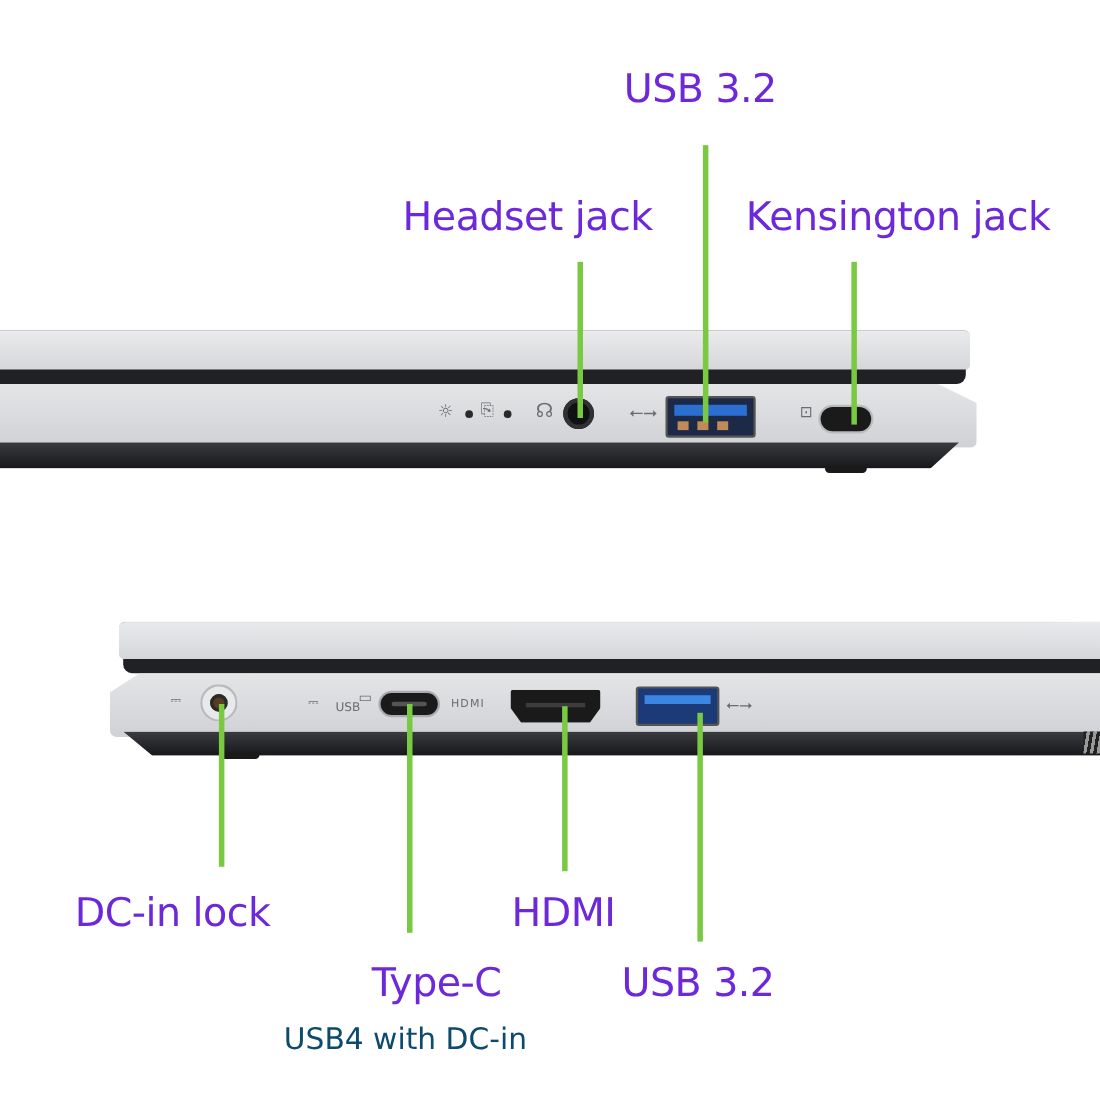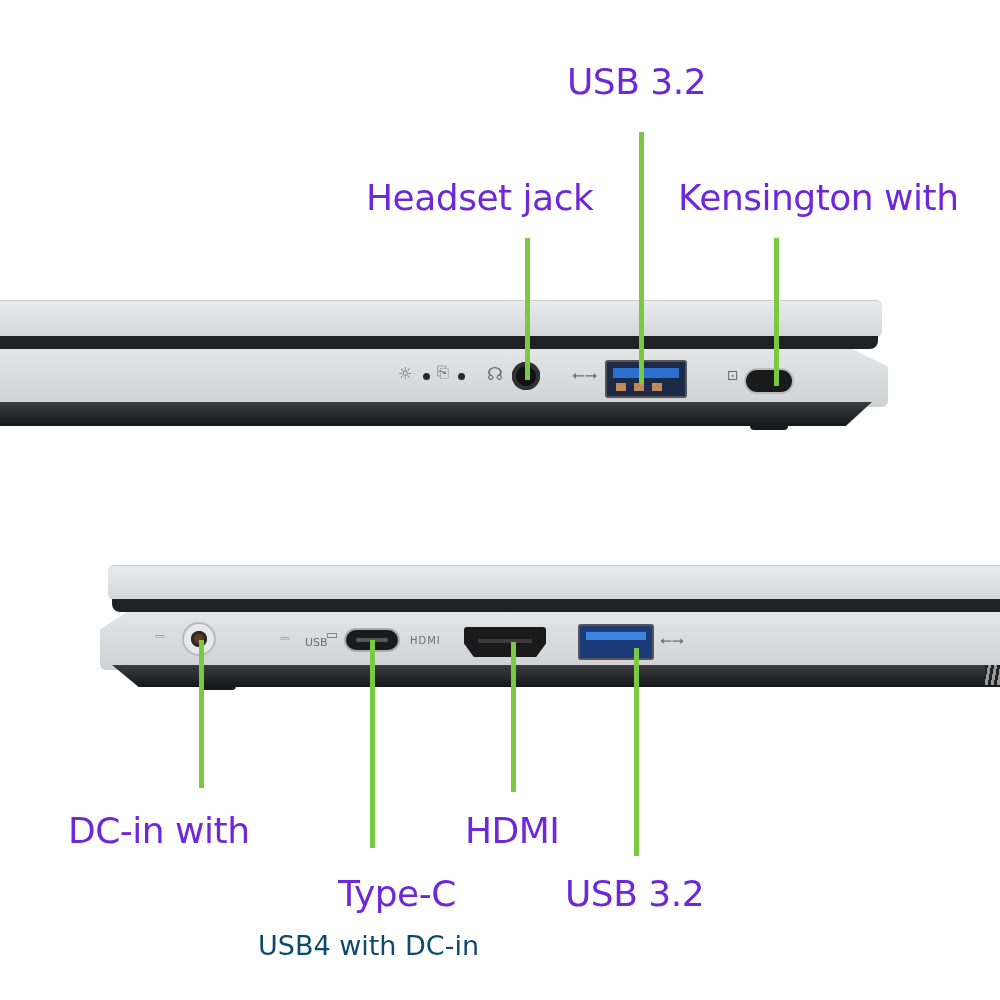--- a/index.html
+++ b/index.html
@@ -47,21 +47,21 @@
   <div class="glyph" style="left:727px; top:368px; font-size:14px;">⊡</div>
   <div class="port" style="left:746px; top:370px; width:46px; height:22px; background:#1a1a1a; border-radius:11px; box-shadow:0 0 0 2px #b8babd;"></div>
 </div>
 
 <div class="leader" style="left:639px; top:132px; height:252px;"></div>
 <div class="leader" style="left:525px; top:238px; height:142px;"></div>
 <div class="leader" style="left:774px; top:238px; height:148px;"></div>
 
 <div class="label" style="left:567px; top:64px;">USB 3.2</div>
 <div class="label" style="left:366px; top:180px;text-align:center;">Headset jack</div>
-<div class="label" style="left:678px; top:180px;">Kensington with</div>
+<div class="label" style="left:678px; top:180px;">Kensington jack</div>
 
 <div>
   <div class="lid" style="left:108px; top:565px; width:892px; height:34px; border-radius:6px 0 0 6px; border-top:1px solid #c9cbce;"></div>
   <div class="seam" style="left:112px; top:599px; width:888px; height:13px; border-radius:0 0 0 8px;"></div>
   <div class="base" style="left:100px; top:612px; width:900px; height:58px; clip-path:polygon(3% 0, 100% 0, 100% 100%, 0 100%, 0 30%); border-radius:0 0 0 6px;"></div>
   <div class="bottom" style="left:112px; top:665px; width:888px; height:22px; clip-path:polygon(0 0,100% 0,100% 100%,3% 100%);"></div>
   <div style="position:absolute; left:200px; top:684px; width:36px; height:6px; background:#1a1a1a; border-radius:0 0 4px 4px;"></div>
 
   <div class="glyph" style="left:155px; top:630px; font-size:12px;">⎓</div>
   <div class="port" style="left:182px; top:622px; width:34px; height:34px; border-radius:50%; background:#e8e9eb; box-shadow:inset 0 0 0 2px #b7b9bc;">
@@ -86,17 +86,17 @@
   <div class="glyph" style="left:660px; top:633px; font-size:15px;">⭠⭢</div>
 
   <div style="position:absolute; left:985px; top:665px; width:15px; height:20px; background:repeating-linear-gradient(100deg,#222 0 3px,#999 3px 6px);"></div>
 </div>
 
 <div class="leader" style="left:199px; top:640px; height:148px;"></div>
 <div class="leader" style="left:370px; top:640px; height:208px;"></div>
 <div class="leader" style="left:511px; top:642px; height:150px;"></div>
 <div class="leader" style="left:634px; top:648px; height:208px;"></div>
 
-<div class="label" style="left:68px; top:813px;">DC-in with</div>
+<div class="label" style="left:68px; top:813px;">DC-in lock</div>
 <div class="label" style="left:302px; top:876px;margin-left:36px;">Type-C</div>
 <div class="sublabel" style="left:258px; top:932px;">USB4 with DC-in</div>
 <div class="label" style="left:465px; top:813px;">HDMI</div>
 <div class="label" style="left:565px; top:876px;">USB 3.2</div>
 
 </body></html>

